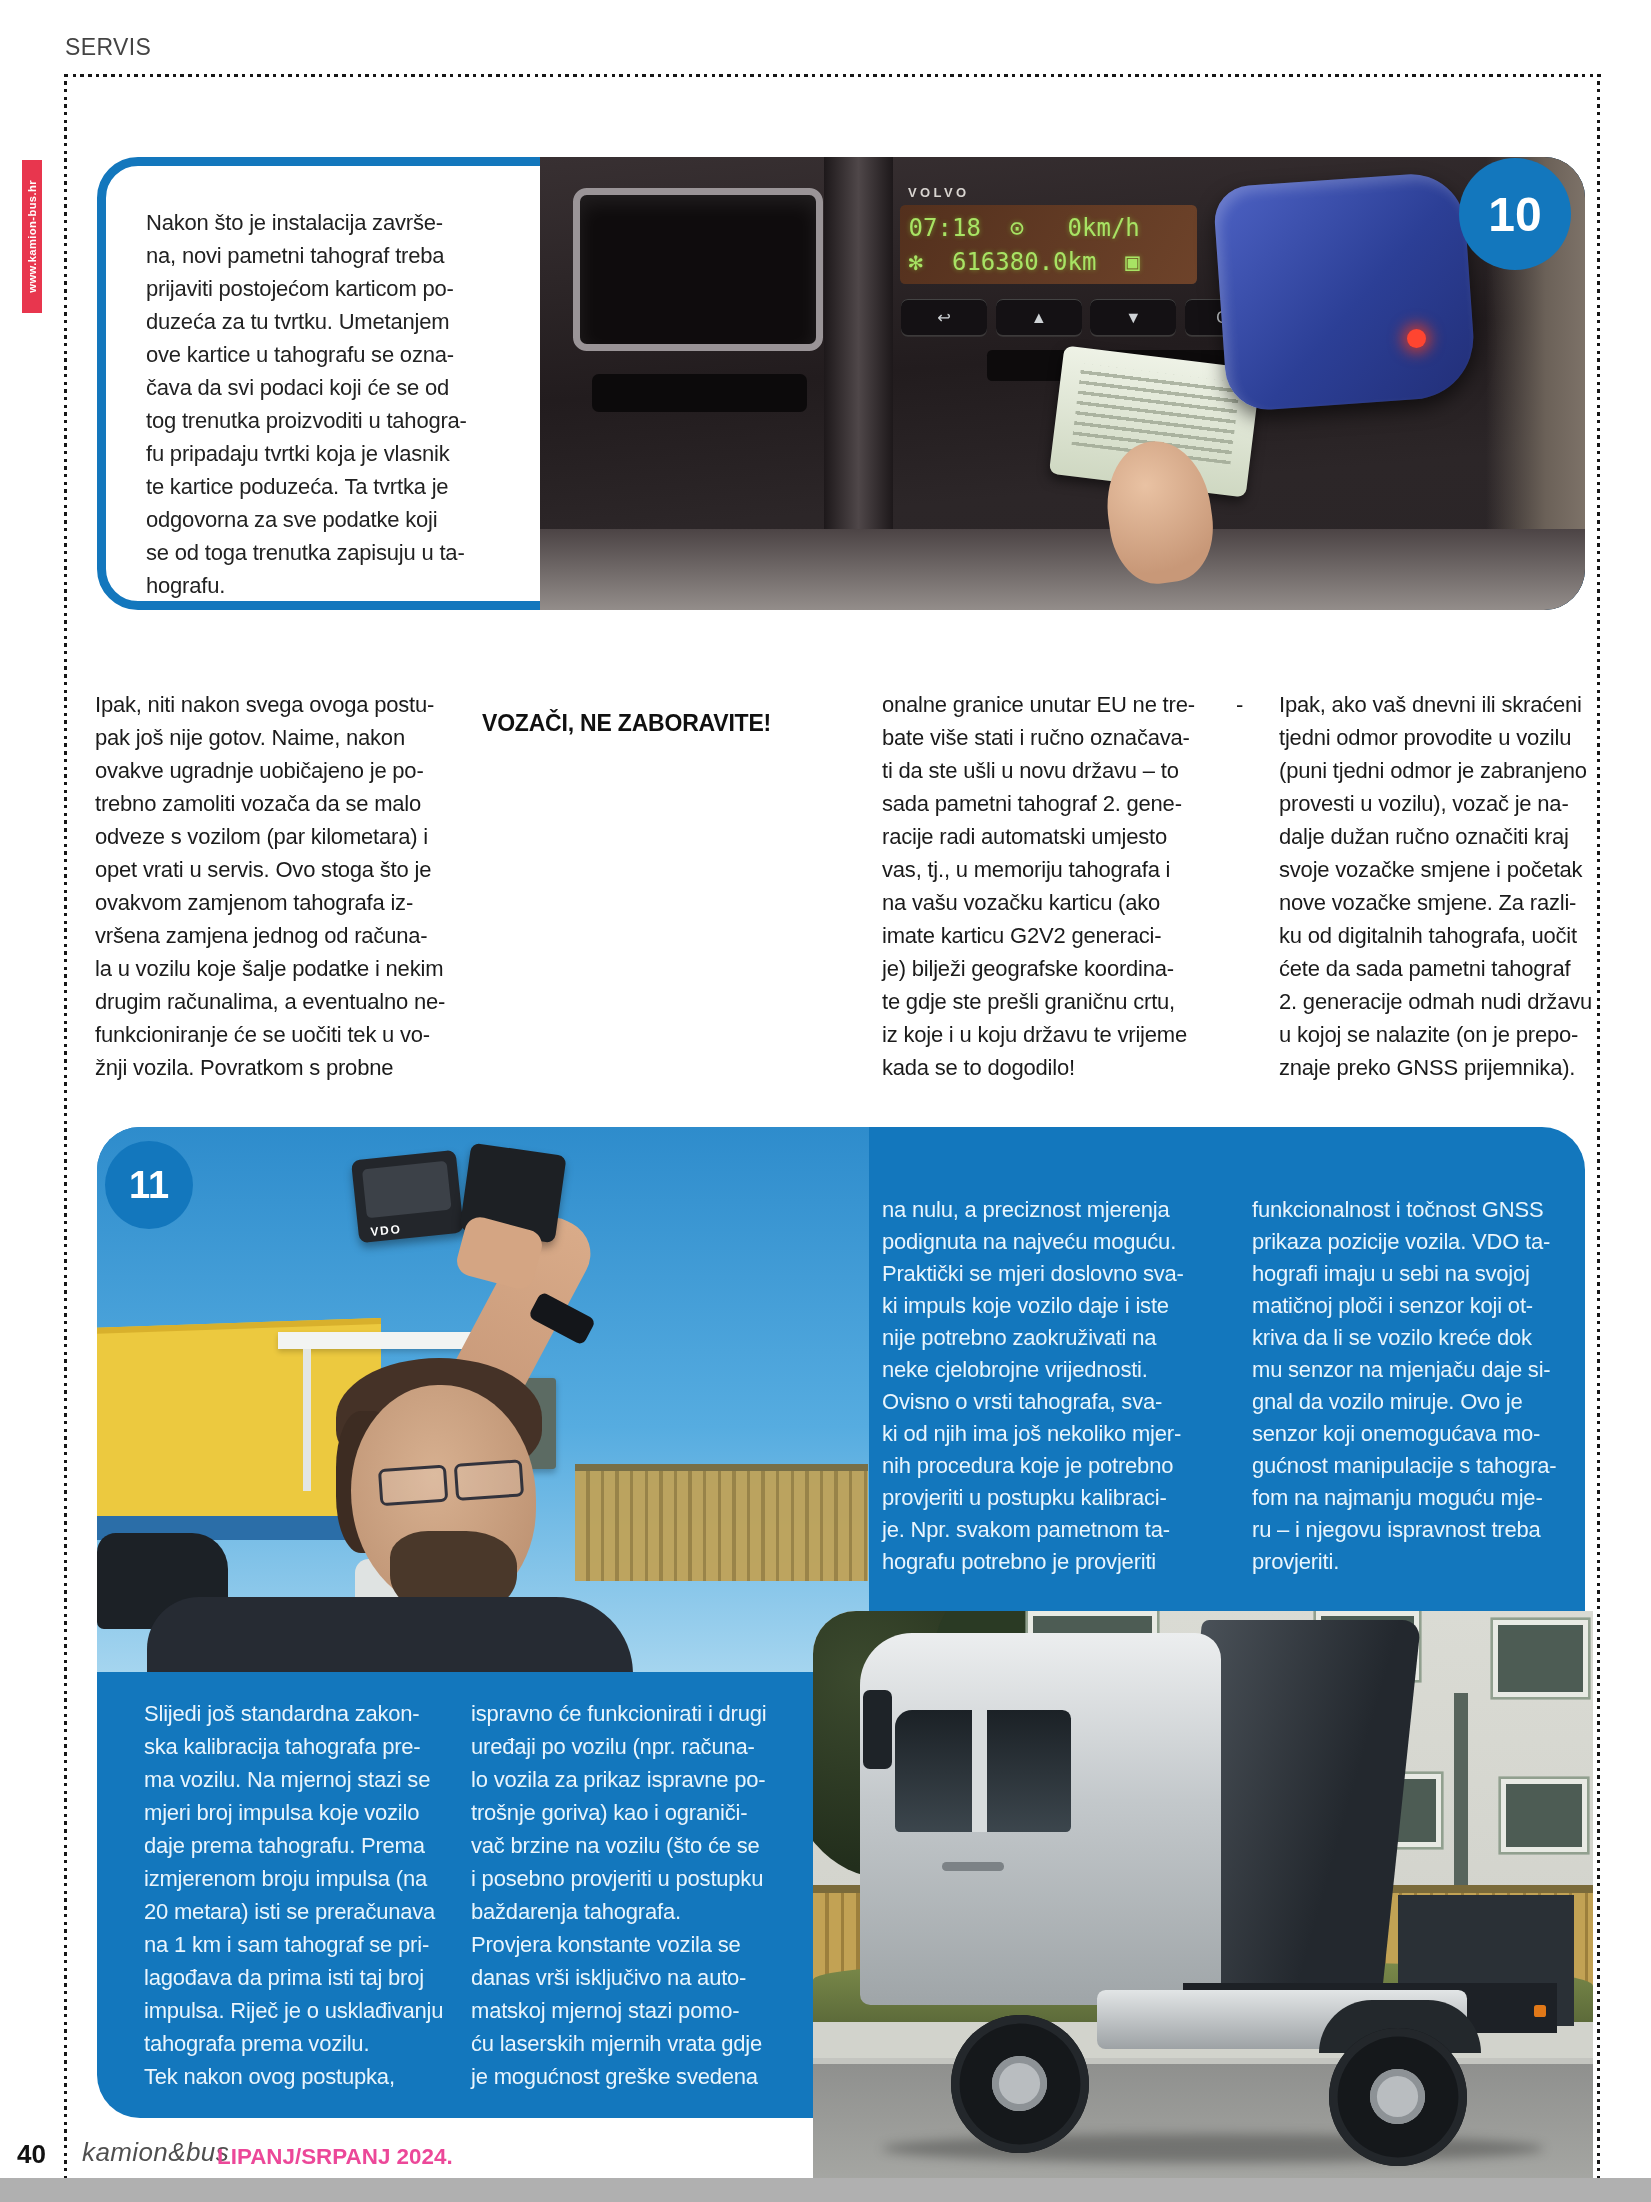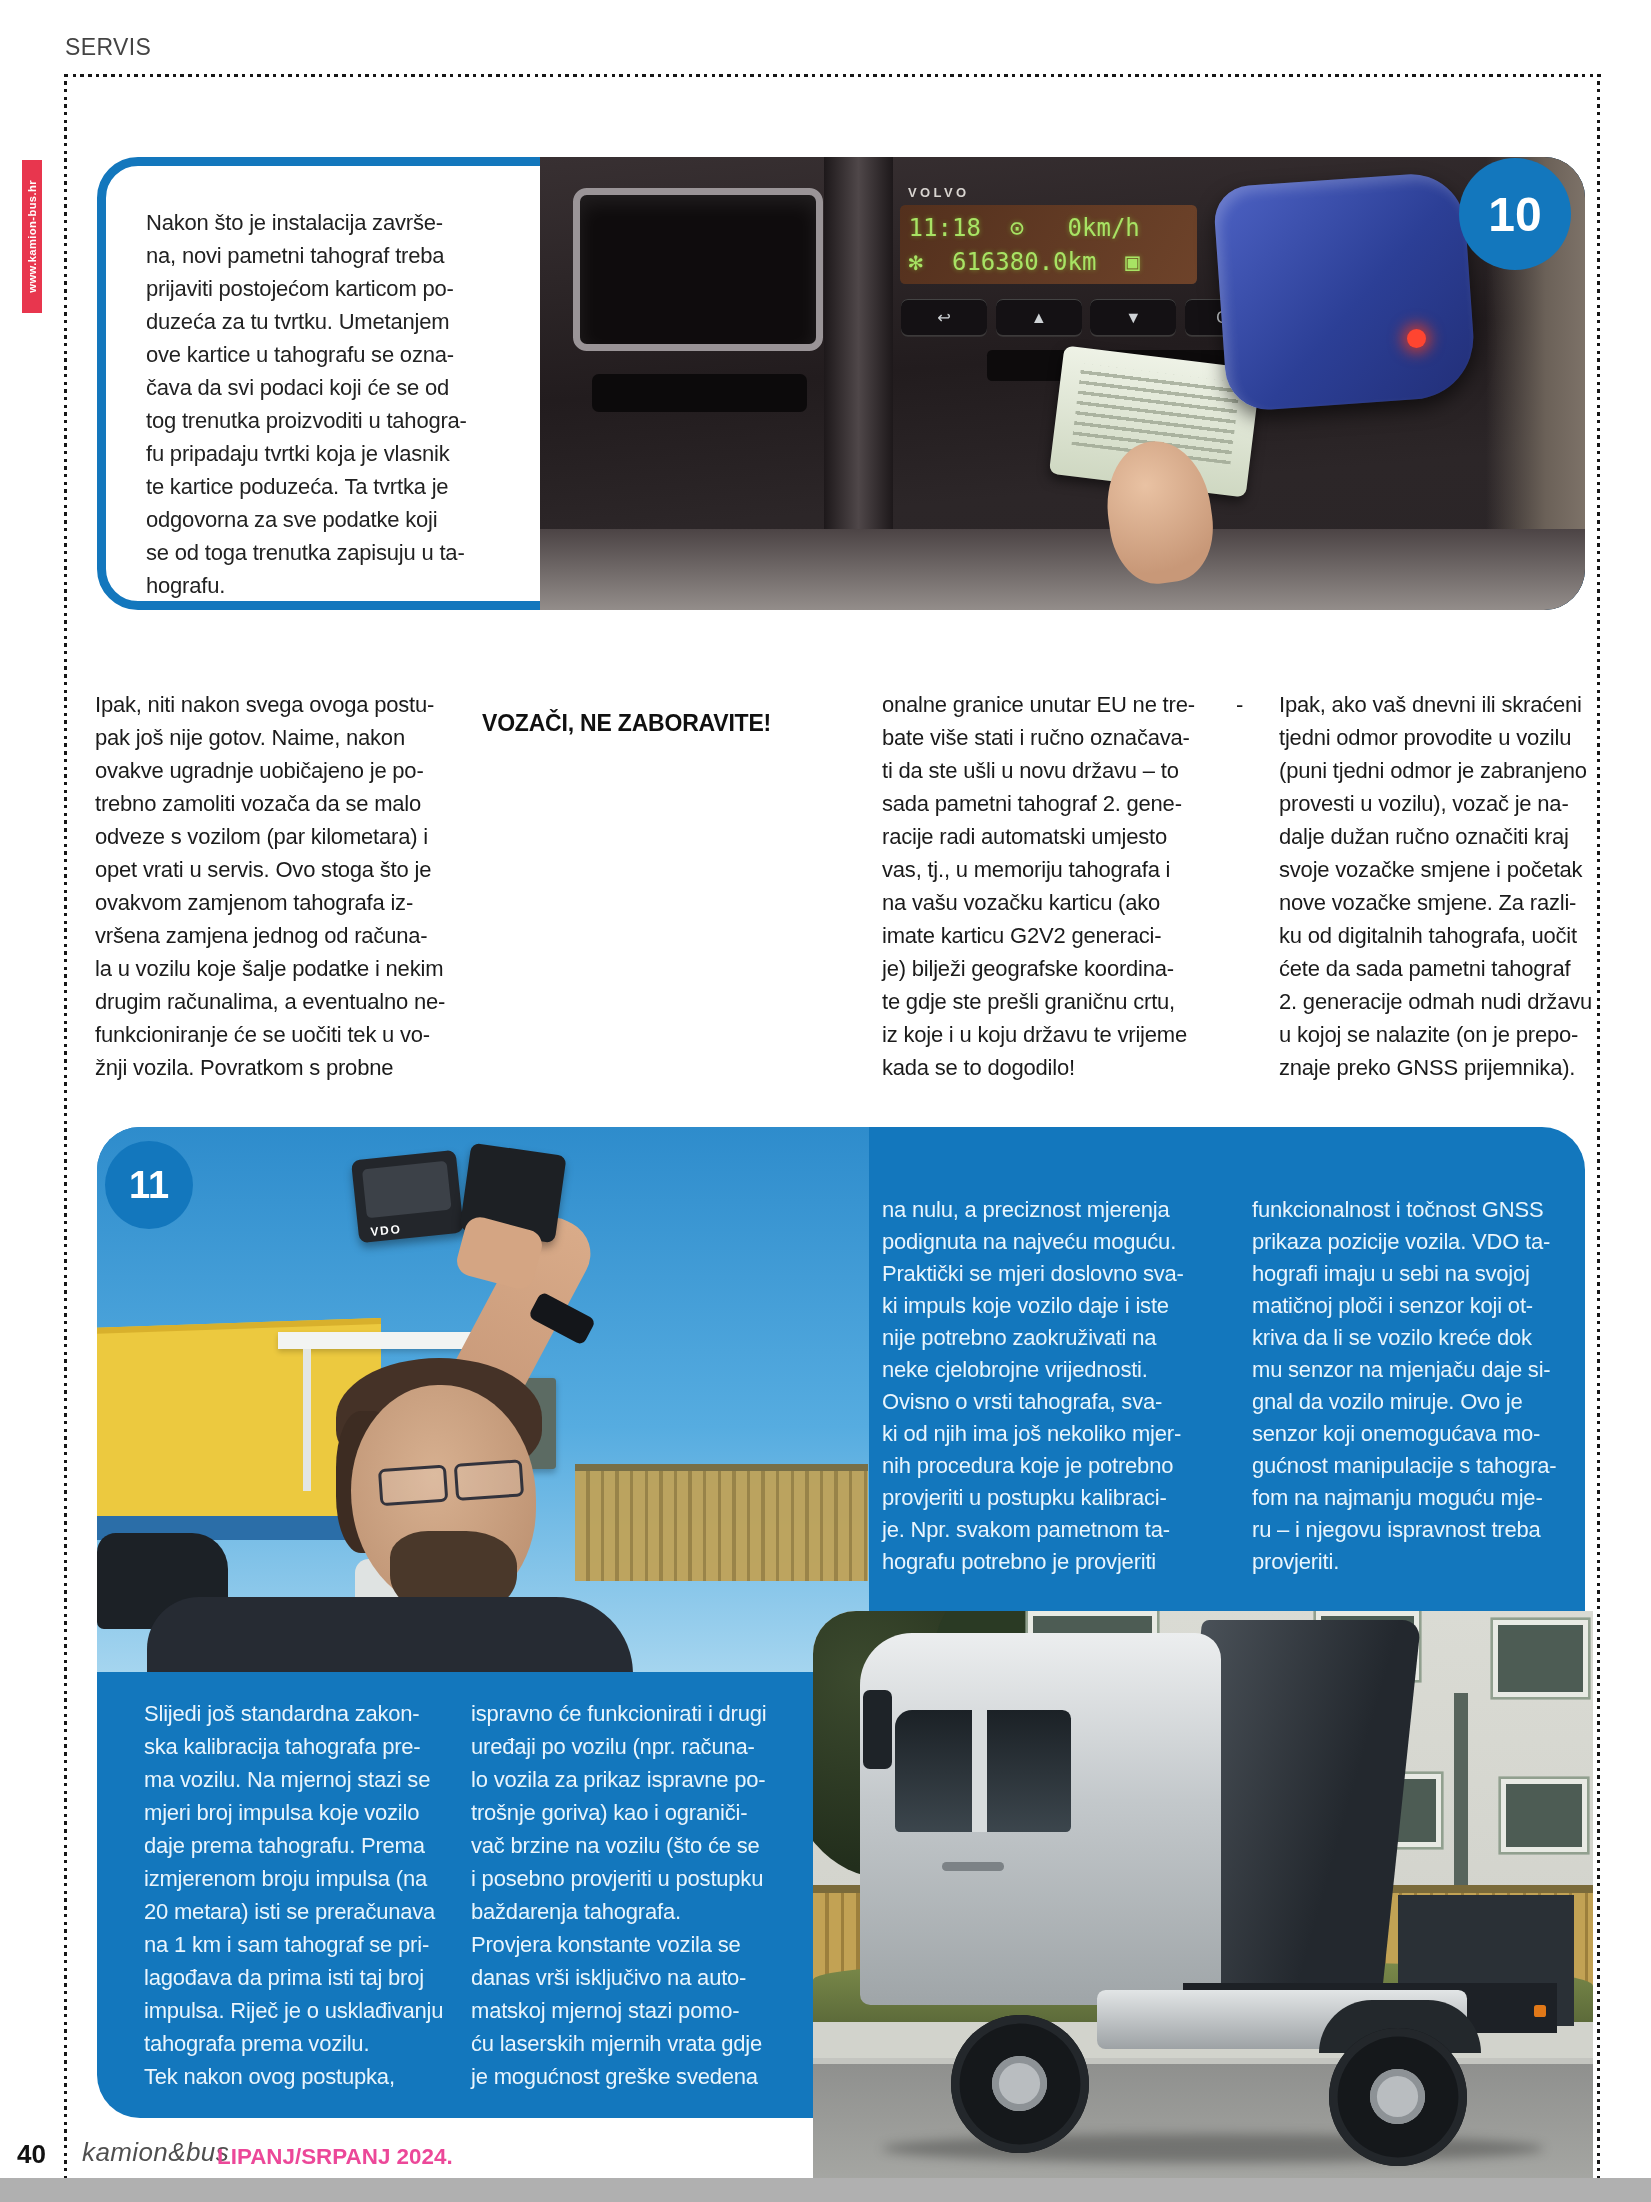--- a/index.html
+++ b/index.html
@@ -201,21 +201,21 @@
 hografu.</div>
 
   <div class="abs tacho-photo">
     <div class="abs tp-bottom"></div>
     <div class="abs tp-left-slot"></div>
     <div class="abs tp-left-slot2"></div>
     <div class="abs tp-screw" style="left:297px;top:50px;"></div>
     <div class="abs tp-screw" style="left:297px;top:213px;"></div>
     <div class="abs tp-divider"></div>
     <div class="abs tp-brand">VOLVO</div>
-    <div class="abs tp-lcd"><span>11:18  ⊙   0km/h</span>
+    <div class="abs tp-lcd"><span>07:18  ⊙   0km/h</span>
 <span>✻  616380.0km  ▣</span></div>
     <div class="abs tp-buttons">
       <div>↩</div>
       <div>▲</div>
       <div>▼</div>
       <div>OK</div>
     </div>
     <div class="abs tp-cardslot"></div>
     <div class="abs tp-cardbtn" style="left:736px;top:196px;">▯</div>
     <div class="abs tp-cardbtn" style="left:790px;top:196px;">▯</div>

